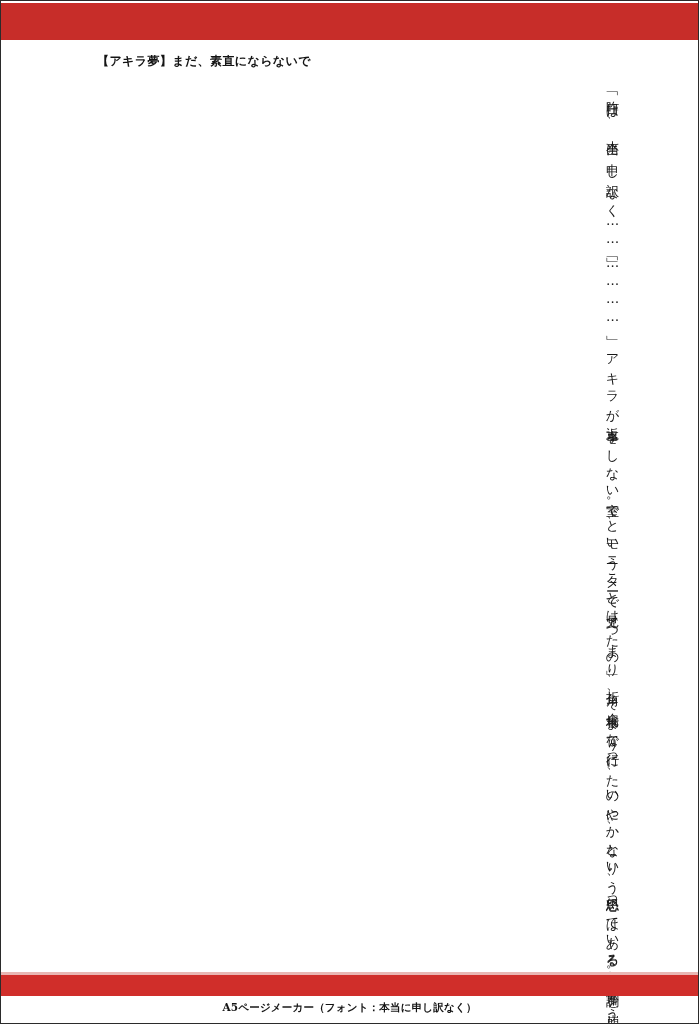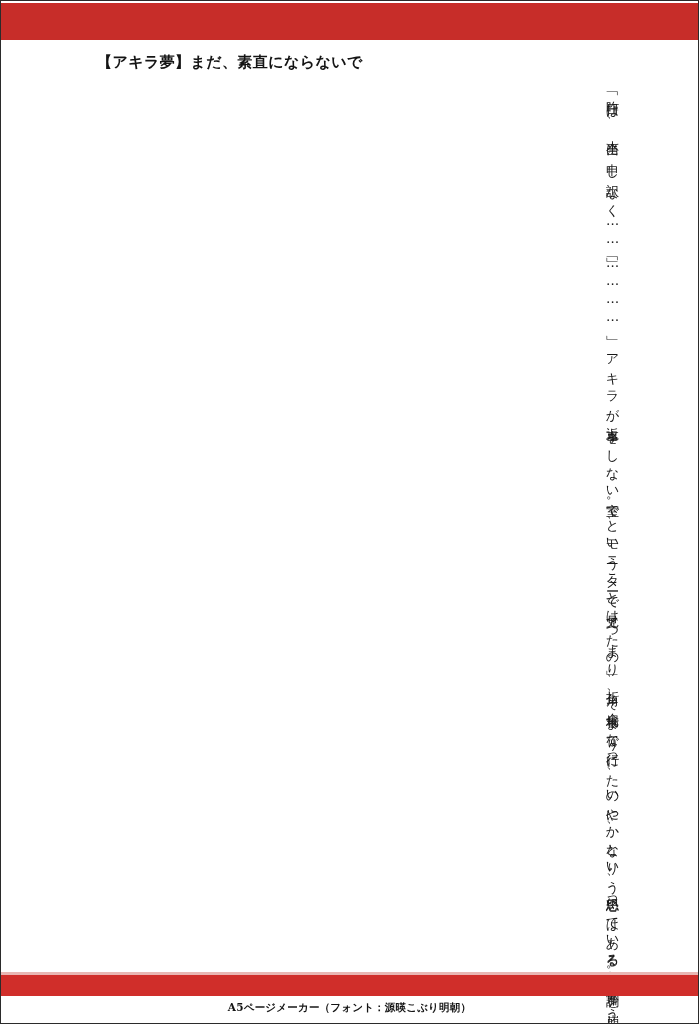--- a/index.html
+++ b/index.html
@@ -48,21 +48,21 @@
     top: 971px;
     height: 3px;
     background: #e9b6b3;
   }
 
   
   .doc-title {
     position: absolute;
     left: 96px;
     top: 52px;
-    font-size: 15px;
+    font-size: 12px;
     font-weight: 700;
     letter-spacing: 0.4px;
     color: #141414;
     white-space: nowrap;
     font-family: "DejaVu Serif", "Liberation Serif", serif;
   }
 
   
   .block {
     position: absolute;
@@ -135,15 +135,15 @@
 
   <div class="block block-lower">
       <div class="tcol">室で、モニターで見てたの」</div>
       <div class="tcol">　折角、会場まで行ったのに、という思いはある。体調</div>
       <div class="tcol">を崩した友人も、スタンドに戻るようにと言ってくれた。</div>
     </div>
 
   <div class="bar-bottom-hairline"></div>
   <div class="bar-bottom"></div>
 
-  <div class="footer-caption">A5ページメーカー（フォント：源暎こぶり明朝）</div>
+  <div class="footer-caption">A5ページメーカー（フォント：本当に申し訳なく）</div>
 
 </div>
 
 </body></html>

